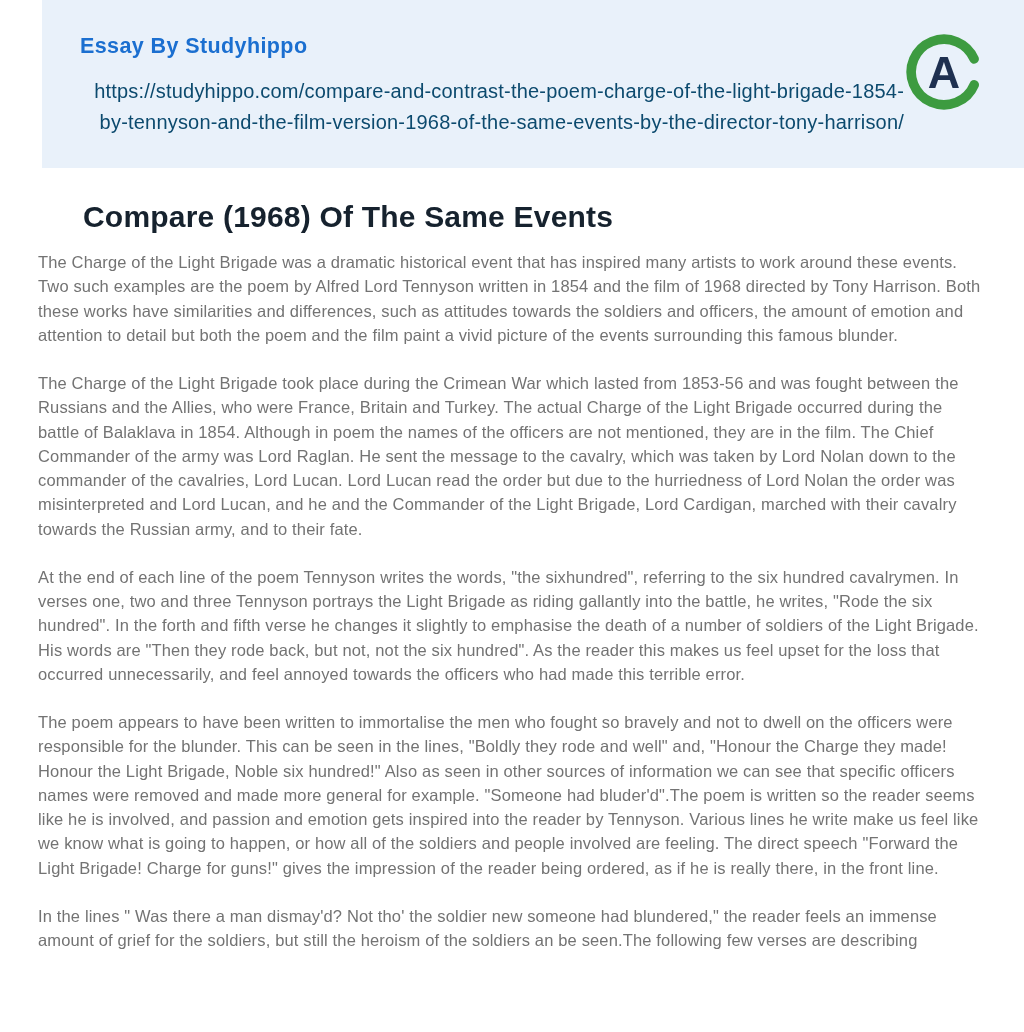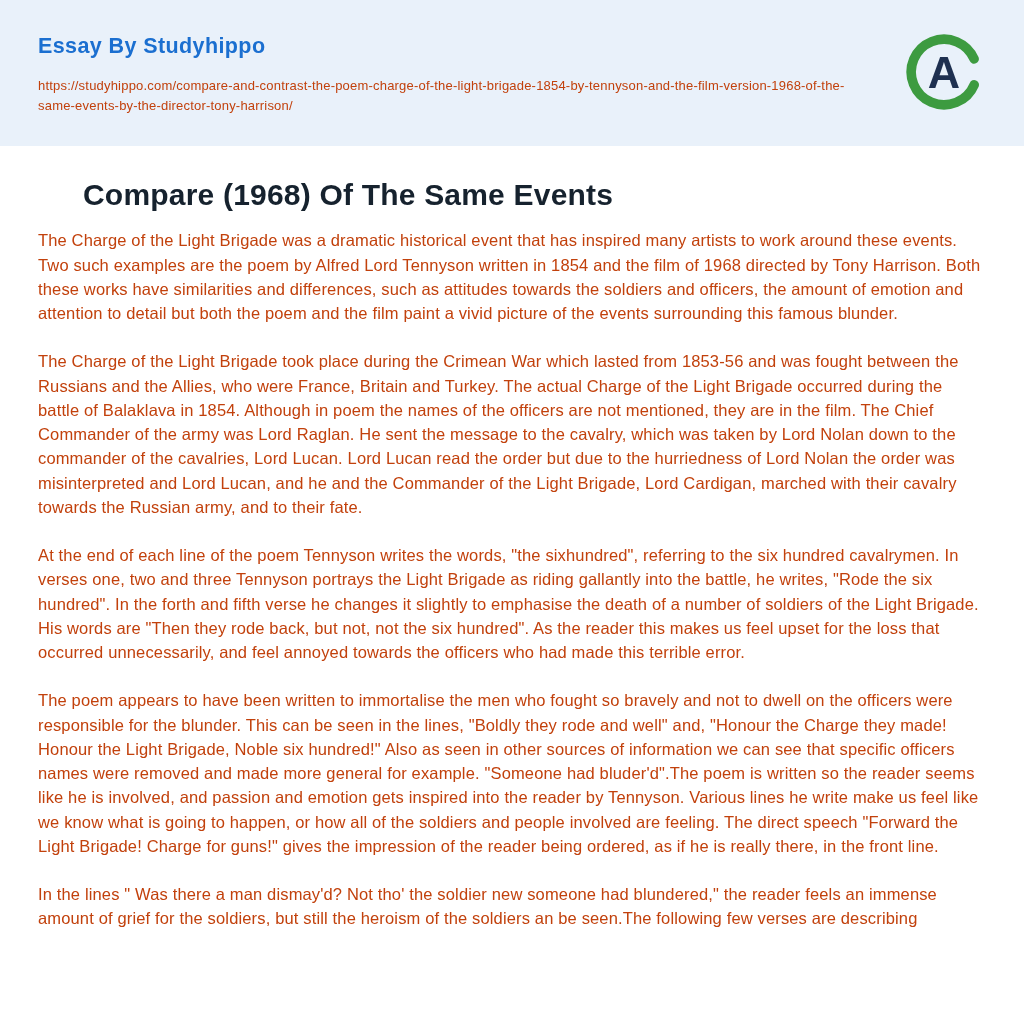--- a/index.html
+++ b/index.html
@@ -14,61 +14,63 @@
   }
 
   
   .page-header {
     background: #e9f1fa;
     padding: 34px 38px 30px 38px;
     display: flex;
     justify-content: space-between;
     align-items: flex-start;
     min-height: 140px;
+    margin-left: 42px;
   }
   .header-left {
     max-width: 840px;
   }
   .brand-title {
     color: #1b6fd0;
     font-size: 21.5px;
     font-weight: 700;
     letter-spacing: 0.4px;
   }
   .source-url {
     display: block;
     margin-top: 17px;
-    color: #c2410c;
-    font-size: 13px;
+    color: #0c4a6e;
+    font-size: 20px;
     line-height: 1.55;
     text-decoration: none;
     letter-spacing: 0.2px;
     overflow-wrap: break-word;
     cursor: pointer;
+    text-align: right;
   }
   .logo-wrap {
     flex: 0 0 auto;
     margin-right: 2px;
     margin-top: -2px;
   }
 
   
   .article {
     padding: 32px 38px 20px 38px;
   }
   .article-title {
     color: #16222e;
     font-size: 30px;
     font-weight: 700;
     letter-spacing: 0.2px;
     margin-bottom: 16px;
     margin-left: 45px;
   }
   .article p {
-    color: #c2410c;
+    color: #737373;
     font-size: 16.5px;
     line-height: 1.47;
     letter-spacing: 0.15px;
     margin-bottom: 24px;
   }
   .article p:last-child {
     margin-bottom: 0;
   }
 </style>
 </head>

